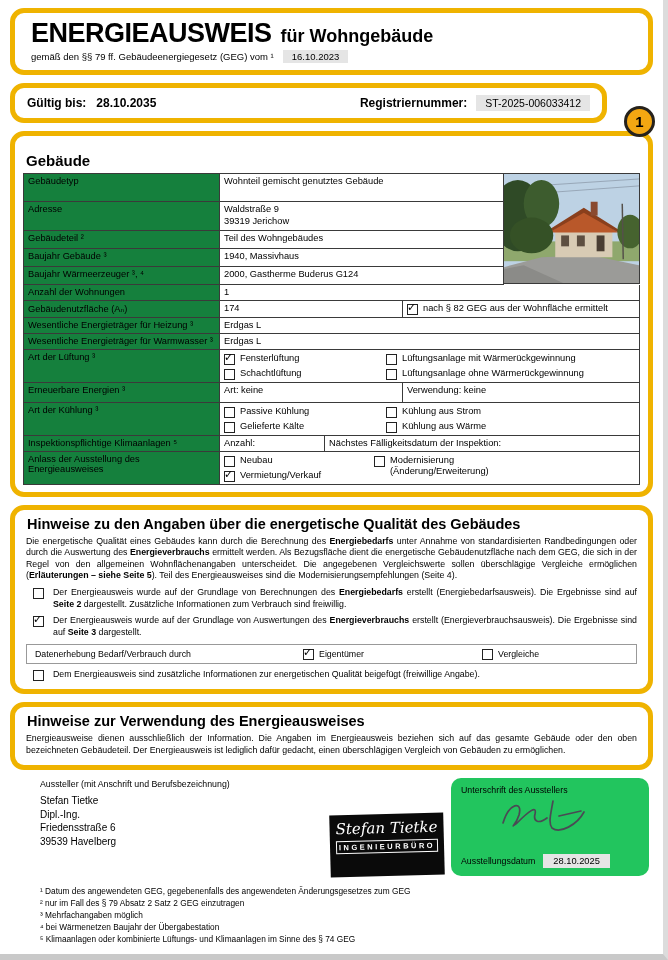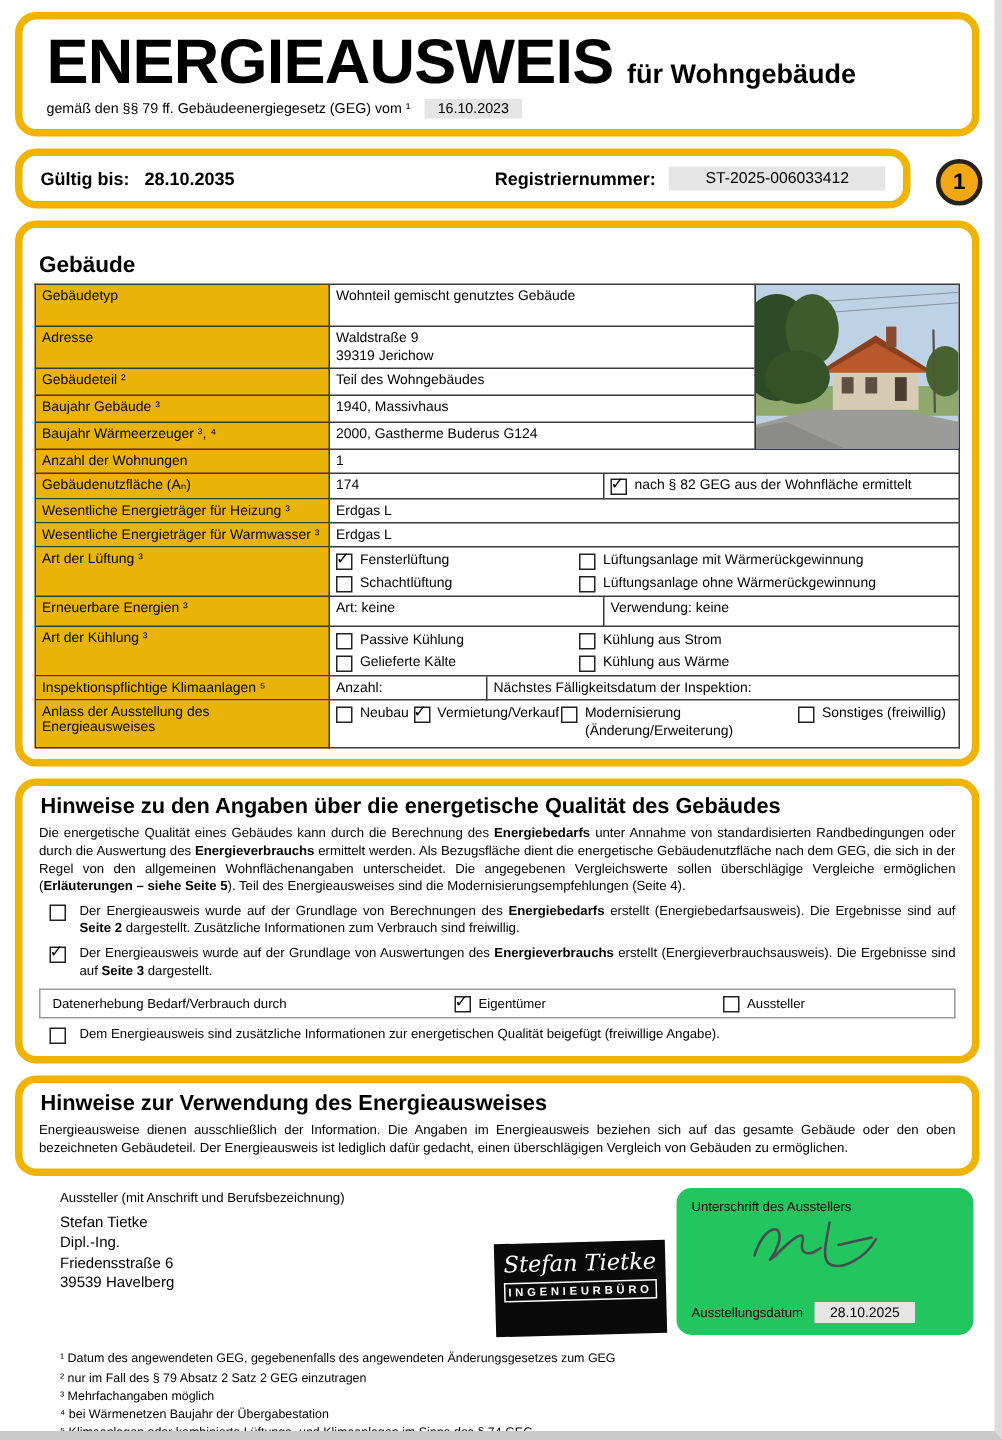--- a/index.html
+++ b/index.html
@@ -9,61 +9,61 @@
     font-family:"Liberation Sans","DejaVu Sans",sans-serif;
     border-right:5px solid #dcdcdc;border-bottom:6px solid #c9c9c9;
   }
   .frame{border:5px solid #EFB300;border-radius:14px;margin:8px 10px 0;background:#fff;box-sizing:border-box;}
   .b{font-weight:bold;}
   .gray-box{background:#E5E5E5;display:inline-block;padding:1px 9px;}
 
   
   .header-frame{padding:6px 16px 7px;}
   .title-row{display:flex;align-items:baseline;gap:9px;}
-  .main-title{font-size:42px;font-weight:bold;line-height:1.05;letter-spacing:-0.5px;}
+  .main-title{font-size:27px;font-weight:bold;line-height:1.05;letter-spacing:-0.5px;}
   .sub-title{font-size:18px;font-weight:bold;}
   .law-row{display:flex;align-items:center;gap:9px;font-size:9.5px;margin-top:3px;}
   .law-row .gray-box{font-size:9.5px;}
 
   
   .validity-frame{display:flex;align-items:center;padding:7px 12px;margin-right:56px;font-size:12px;}
   .validity-frame .vdate{margin-left:10px;}
   .validity-frame .rlabel{margin-left:auto;padding-left:36px;}
-  .validity-frame .gray-box{margin-left:9px;font-size:10.5px;padding:2px 24px;}
+  .validity-frame .gray-box{margin-left:9px;font-size:10.5px;padding:2px 9px;}
   .page-circle{position:absolute;top:106px;right:8px;width:31px;height:31px;border-radius:50%;
     background:#F3A712;border:3px solid #26221c;display:flex;align-items:center;justify-content:center;
     font-weight:bold;font-size:15px;box-sizing:border-box;}
 
   
   .gebaeude-frame{padding:5px 8px 7px;}
   .sec-title{font-size:15px;font-weight:bold;margin:11px 0 4px 3px;}
   .gtable{position:relative;border-top:1px solid #3a3a3a;border-left:1px solid #3a3a3a;font-size:9.3px;}
   .trow{display:flex;}
   .cell{border-right:1px solid #3a3a3a;border-bottom:1px solid #3a3a3a;padding:2px 4px;box-sizing:border-box;}
-  .lbl{background:#eab308;width:196px;flex:none;}
+  .lbl{background:#15803d;width:196px;flex:none;}
   .val{flex:1;}
   .vphoto{margin-right:136px;}
   .w183{width:183px;flex:none;}
   .w105{width:105px;flex:none;}
   .rh28{min-height:28px;}.rh18{min-height:18px;}.rh16{min-height:16px;}
   .rh20{min-height:20px;}.rh30{min-height:30px;}.rh32{min-height:32px;}
   .photo{position:absolute;top:0;right:0;width:137px;height:110px;box-sizing:border-box;
     border-left:1px solid #3a3a3a;border-bottom:1px solid #3a3a3a;border-right:1px solid #3a3a3a;
     overflow:hidden;background:#cfe0ee;}
   .photo svg{display:block;width:100%;height:100%;}
 
   
   .cb{display:inline-block;width:9px;height:9px;border:1px solid #222;background:#fff;flex:none;
     position:relative;box-sizing:content-box;}
   .cb.checked::after{content:"\2713";position:absolute;left:-1px;top:-4px;font-size:11px;font-weight:bold;}
   .cbline{display:flex;align-items:flex-start;gap:5px;}
   .cbline .cb{margin-top:1px;}
   .cbgrid{display:grid;grid-template-columns:162px 1fr;row-gap:3px;padding-top:1px;}
   .anlass{display:flex;padding-top:1px;}
-  .ac1{width:150px;display:flex;flex-direction:row;gap:3px;flex:none;text-align:right;}
+  .ac1{width:150px;display:flex;flex-direction:column;gap:3px;flex:none;text-align:right;}
   .ac2{width:158px;flex:none;}
   .ac3{flex:1;}
   .blk{display:block;line-height:1.25;}
 
   
   .hint-frame{padding:5px 11px 8px;}
   .sec-title2{font-size:14.5px;font-weight:bold;margin:1px 0 4px 1px;}
   .body-text{font-size:8.8px;line-height:1.32;text-align:justify;}
   .hint-item{display:flex;gap:9px;margin-top:5px;padding-left:7px;}
   .hint-item .cb{margin-top:1px;}
@@ -273,26 +273,20 @@
             </div>
             <div class="ac2">
               <span class="cbline">
                 <span class="cb"></span>
                 <span>
                   <span class="blk">Modernisierung</span>
                   <span class="blk">(Änderung/Erweiterung)</span>
                 </span>
               </span>
             </div>
-            <div class="ac3">
-              <span class="cbline">
-                <span class="cb"></span>
-                <span>Sonstiges (freiwillig)</span>
-              </span>
-            </div>
           </div>
         </div>
       </div>
 
     </div>
   </div>
 
   <div class="frame hint-frame">
     <div class="sec-title2">Hinweise zu den Angaben über die energetische Qualität des Gebäudes</div>
     <div class="body-text"><span>Die energetische Qualität eines Gebäudes kann durch die Berechnung des </span><span class="b">Energiebedarfs</span><span> unter Annahme von standardisierten Randbedingungen oder durch die Auswertung des </span><span class="b">Energieverbrauchs</span><span> ermittelt werden. Als Bezugsfläche dient die energetische Gebäudenutzfläche nach dem GEG, die sich in der Regel von den allgemeinen Wohnflächenangaben unterscheidet. Die angegebenen Vergleichswerte sollen überschlägige Vergleiche ermöglichen (</span><span class="b">Erläuterungen – siehe Seite 5</span><span>). Teil des Energieausweises sind die Modernisierungsempfehlungen (Seite 4).</span></div>
@@ -308,21 +302,21 @@
     </div>
 
     <div class="daten-row">
       <span>Datenerhebung Bedarf/Verbrauch durch</span>
       <span class="cbline">
         <span class="cb checked"></span>
         <span>Eigentümer</span>
       </span>
       <span class="cbline">
         <span class="cb"></span>
-        <span>Aussteller</span>
+        <span>Vergleiche</span>
       </span>
     </div>
 
     <div class="hint-item">
       <span class="cb"></span>
       <div class="body-text">Dem Energieausweis sind zusätzliche Informationen zur energetischen Qualität beigefügt (freiwillige Angabe).</div>
     </div>
   </div>
 
   <div class="frame hint-frame">

